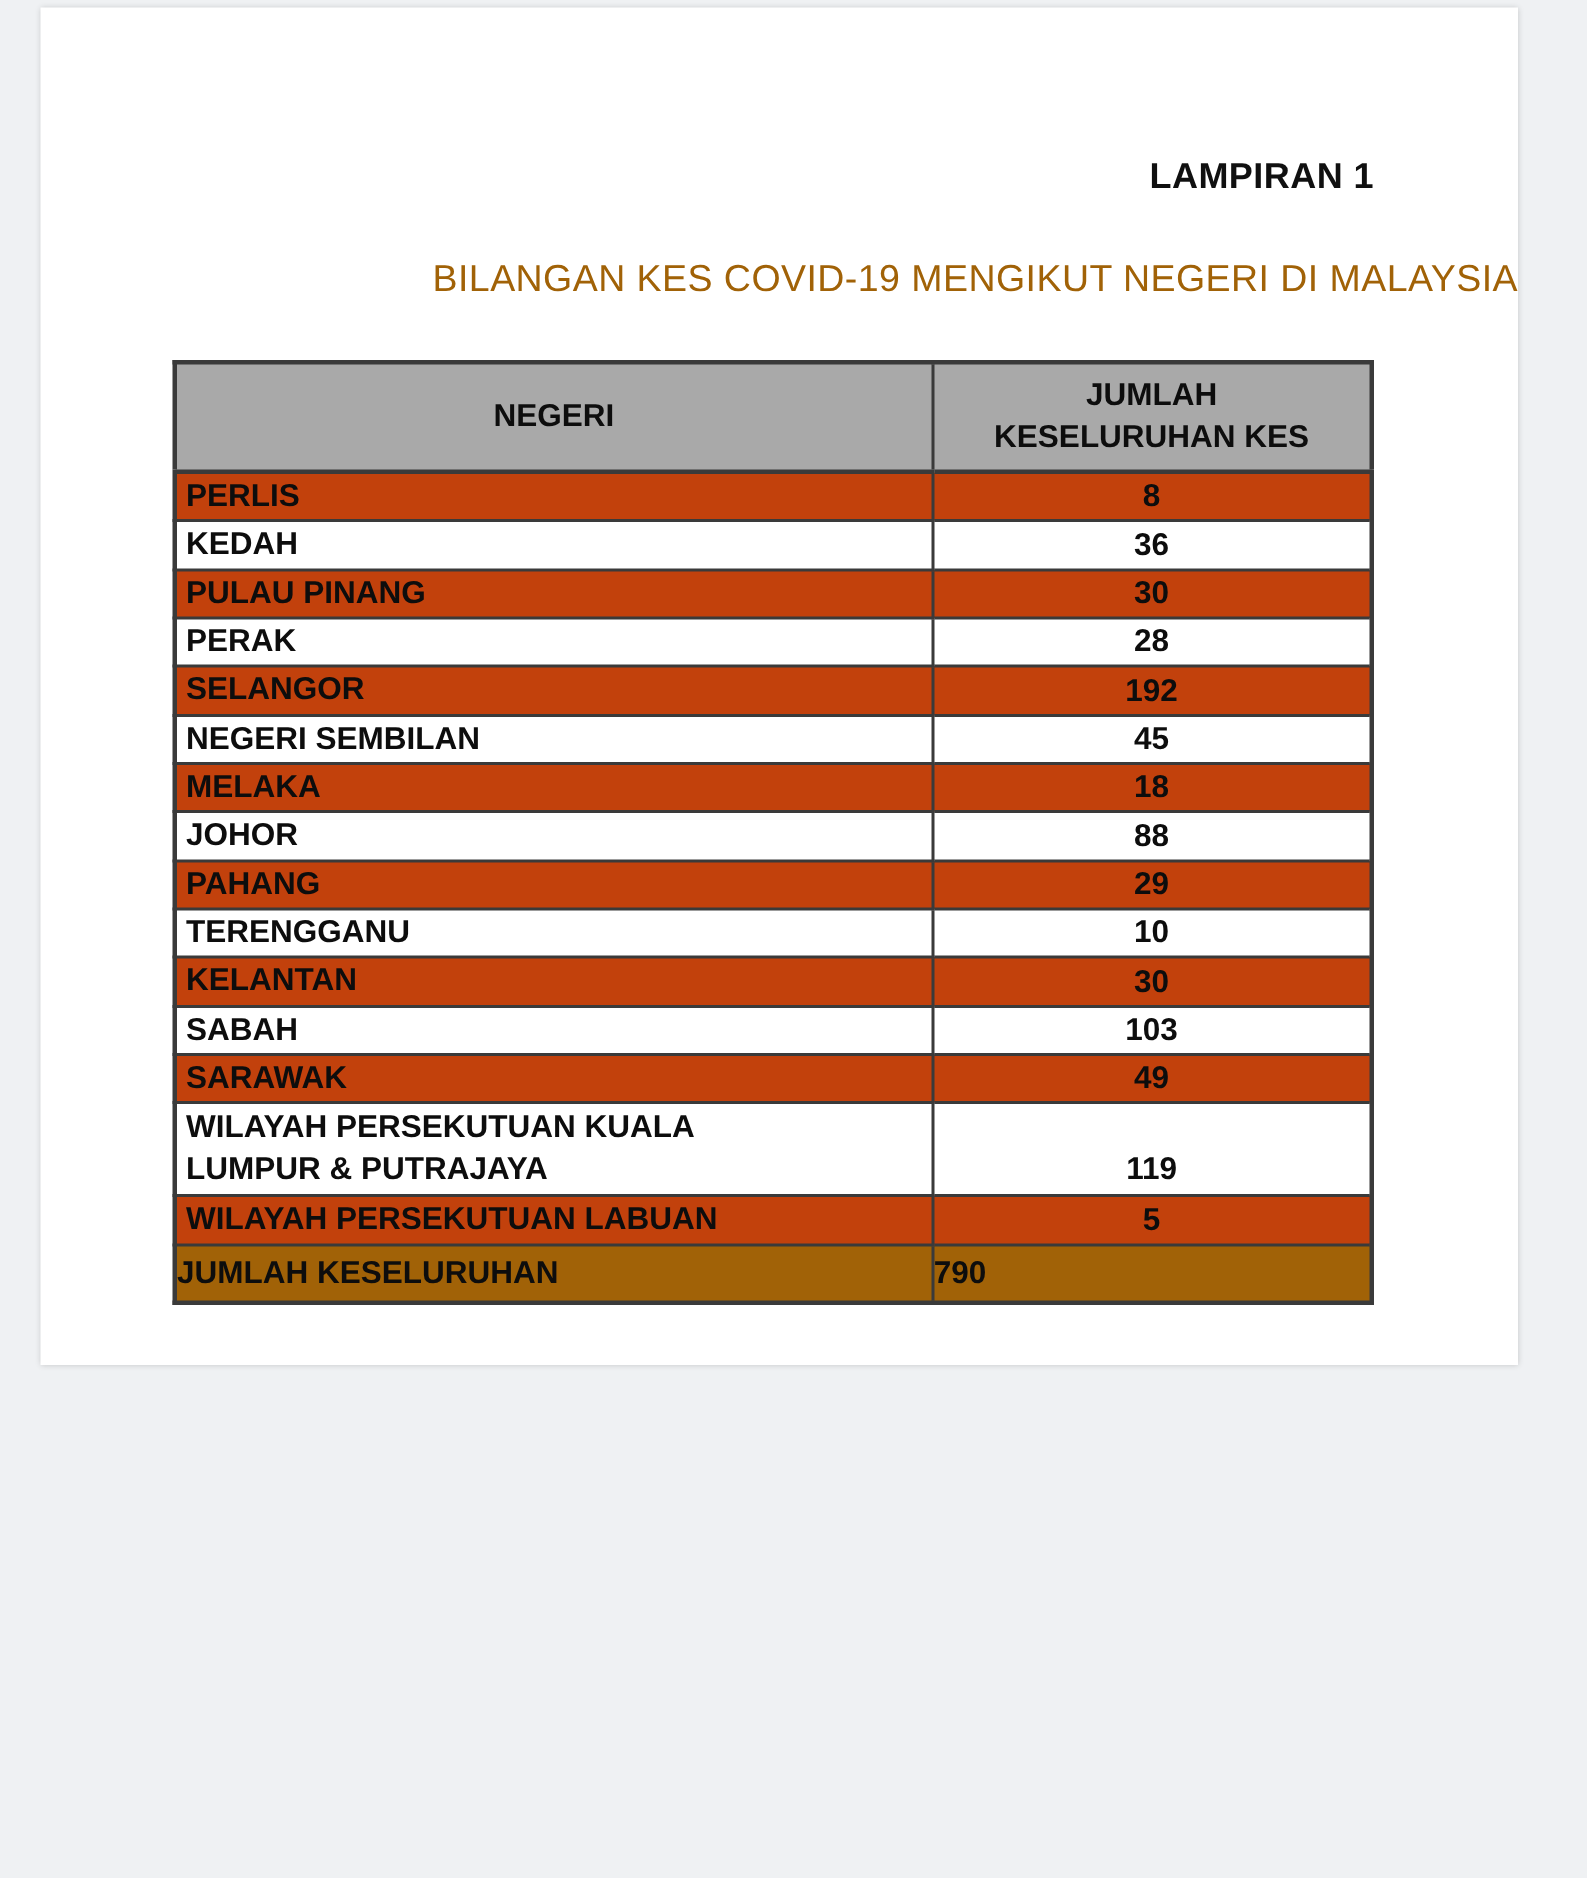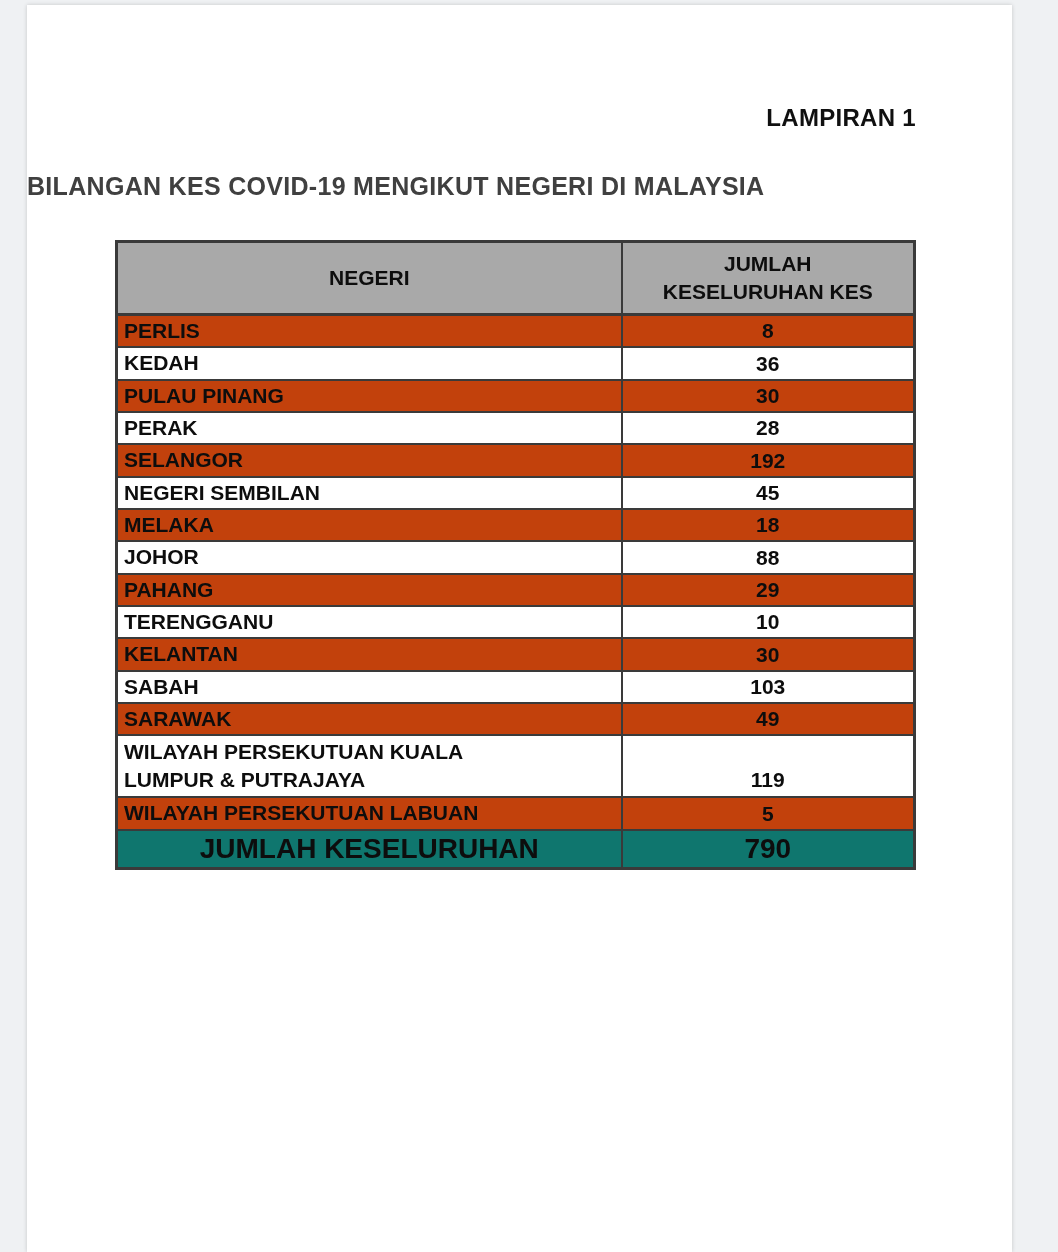--- a/index.html
+++ b/index.html
@@ -6,40 +6,40 @@
   html, body {
     width: 1058px; height: 1252px;
     background: #eff1f3;
     font-family: "Liberation Sans", sans-serif;
     overflow: hidden;
   }
   .viewport { position: relative; width: 1058px; height: 1252px; }
   .page {
     position: absolute;
     left: 27px; top: 5px;
-    width: 985px; height: 1247px;
+    width: 985px; height: 905px;
     background: #ffffff;
     box-shadow: 0 0 4px rgba(0,0,0,0.18);
   }
   .annex-label {
     position: absolute;
     top: 99px; right: 96px;
     font-size: 24px;
     font-weight: bold;
     color: #101010;
     letter-spacing: 0.3px;
   }
   .doc-title {
     position: absolute;
     top: 167px; left: 0;
     width: 100%;
-    text-align: left;
+    text-align: right;
     font-size: 25px;
-    font-weight: bold;
-    color: #404040;
+    font-weight: normal;
+    color: #a16207;
     letter-spacing: 0.3px;
     white-space: nowrap;
   }
   table.cases {
     position: absolute;
     left: 88px; top: 235px;
     width: 798px;
     border-collapse: collapse;
     table-layout: fixed;
     color: #0d0d0d;
@@ -75,23 +75,22 @@
     vertical-align: middle;
   }
   .cases td.case-count.align-bottom {
     vertical-align: bottom;
     padding-bottom: 4px;
   }
   .cases tr.shaded td { background: #c2410c; }
   .cases tr.plain td  { background: #ffffff; border-radius: 16px; }
   .cases tr.total-row { height: 39px; }
   .cases tr.total-row td {
-    background: #0f766e;
-    font-size: 28px;
-    text-align: center;
+    background: #a16207;
+    font-size: 21px;
     vertical-align: middle;
   }
 </style>
 </head>
 <body>
 
 <div class="viewport">
   <div class="page">
 
     <div class="annex-label">LAMPIRAN 1</div>

